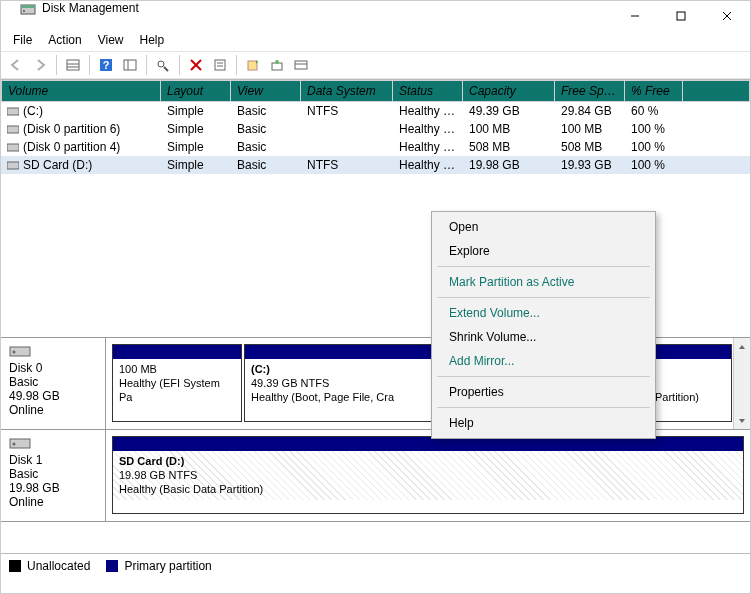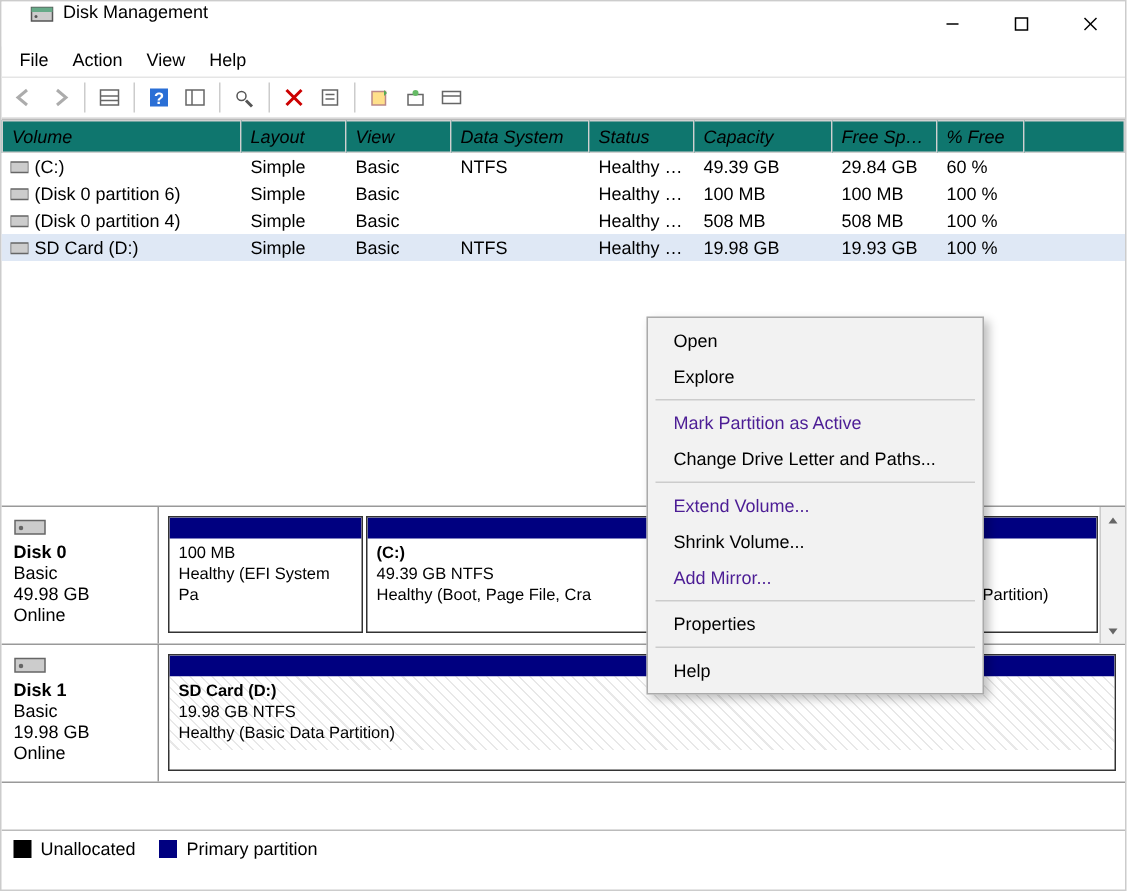--- a/index.html
+++ b/index.html
@@ -54,21 +54,21 @@
   
   .lower {
     position:absolute; left:0; right:0; top:336px; bottom:24px;
     border-top:1px solid #999;
     display:flex; flex-direction:column;
   }
   .disk-row { display:flex; border-bottom:1px solid #999; height:92px; position:relative; }
   .disk-label {
     width:105px; border-right:1px solid #999; padding:6px 8px;
   }
-  .disk-label .dname{font-weight:bold;}
+  .disk-label .dname{font-weight:normal;}
   .disk-parts { flex:1; position:relative; padding:6px 6px 6px 6px; display:flex; gap:2px; }
   .disk-parts.scrollable{padding-right:18px;}
   .part-box {
     border:1px solid #333; position:relative; height:78px; overflow:hidden;
   }
   .part-head { height:14px; background:#000080; }
   .part-body { padding:4px 6px; font-size:11px; line-height:1.25; }
   .part-body .pname{font-weight:bold;}
   .hatched .part-body{
     background: repeating-linear-gradient(45deg,#fff,#fff 4px,#e8e8e8 4px,#e8e8e8 5px);
@@ -79,21 +79,21 @@
   .legend { position:absolute; left:0; right:0; bottom:16px; height:24px; border-top:1px solid #bbb; display:flex; align-items:center; padding:0 8px; gap:16px; }
   .swatch{width:12px;height:12px;display:inline-block;margin-right:6px;vertical-align:-2px;}
   
   .ctxmenu {
     position:absolute; left:430px; top:210px;
     width:225px; background:#f2f2f2; border:1px solid #aaa;
     box-shadow:3px 3px 6px rgba(0,0,0,.25);
     padding:3px;
   }
   .ctxmenu .mi { padding:5px 14px; white-space:nowrap; }
-  .ctxmenu .mi.disabled{color:#4c1d95;}
+  .ctxmenu .mi.disabled{color:#0f766e;}
   .ctxmenu .sep{height:1px;background:#ccc;margin:3px 2px;}
   .ctxmenu .mi.hl{border:2px solid #d00; padding:3px 12px;}
 </style>
 </head>
 <body>
 
 <div class="titlebar">
   <span class="app-icon">
     <svg viewBox="0 0 16 16">
         <rect x="1" y="4" width="14" height="9" fill="#ccc" stroke="#555"></rect>
@@ -348,21 +348,20 @@
 <div class="legend">
   <span><span class="swatch" style="background:#000"></span><span>Unallocated</span></span>
   <span><span class="swatch" style="background:#000080"></span><span>Primary partition</span></span>
 </div>
 
 <div class="ctxmenu">
   <div class="mi">Open</div>
   <div class="mi">Explore</div>
   <div class="sep"></div>
   <div class="mi disabled">Mark Partition as Active</div>
-  <div class="mi">Change Drive Letter and Paths...</div>
   <div class="sep"></div>
   <div class="mi disabled">Extend Volume...</div>
   <div class="mi">Shrink Volume...</div>
   <div class="mi disabled">Add Mirror...</div>
   <div class="sep"></div>
   <div class="mi">Properties</div>
   <div class="sep"></div>
   <div class="mi">Help</div>
 </div>
 

